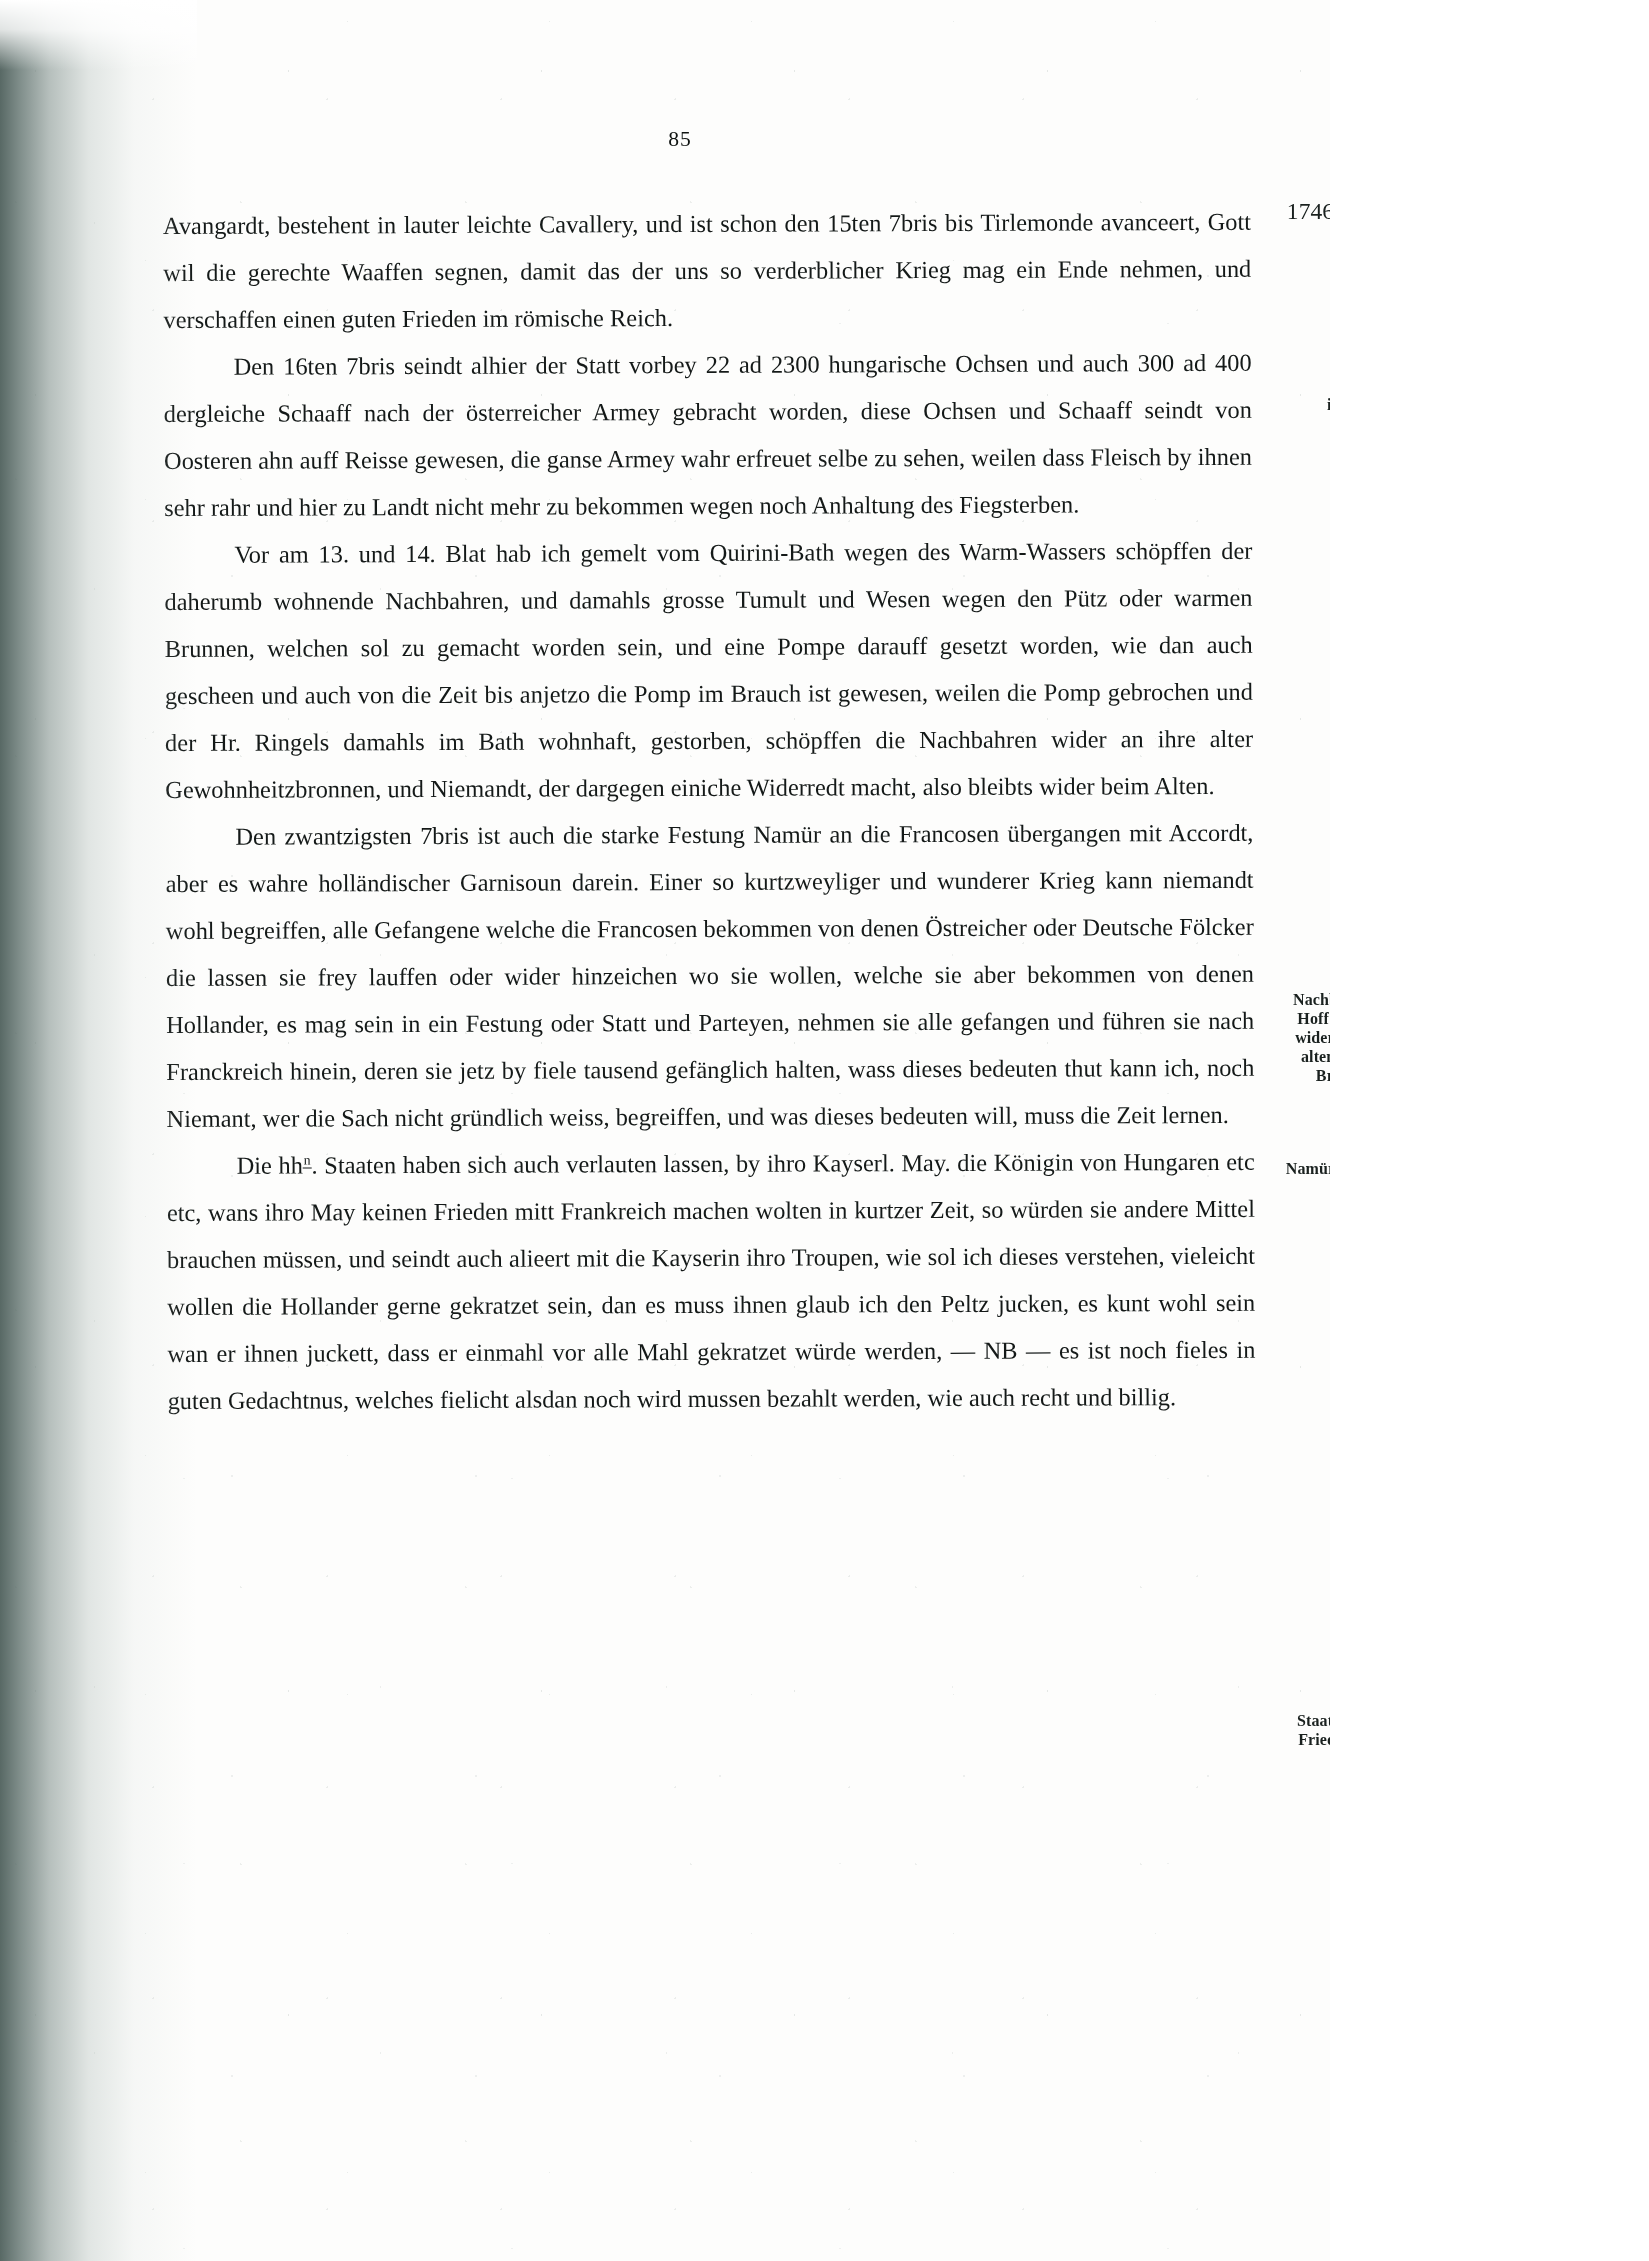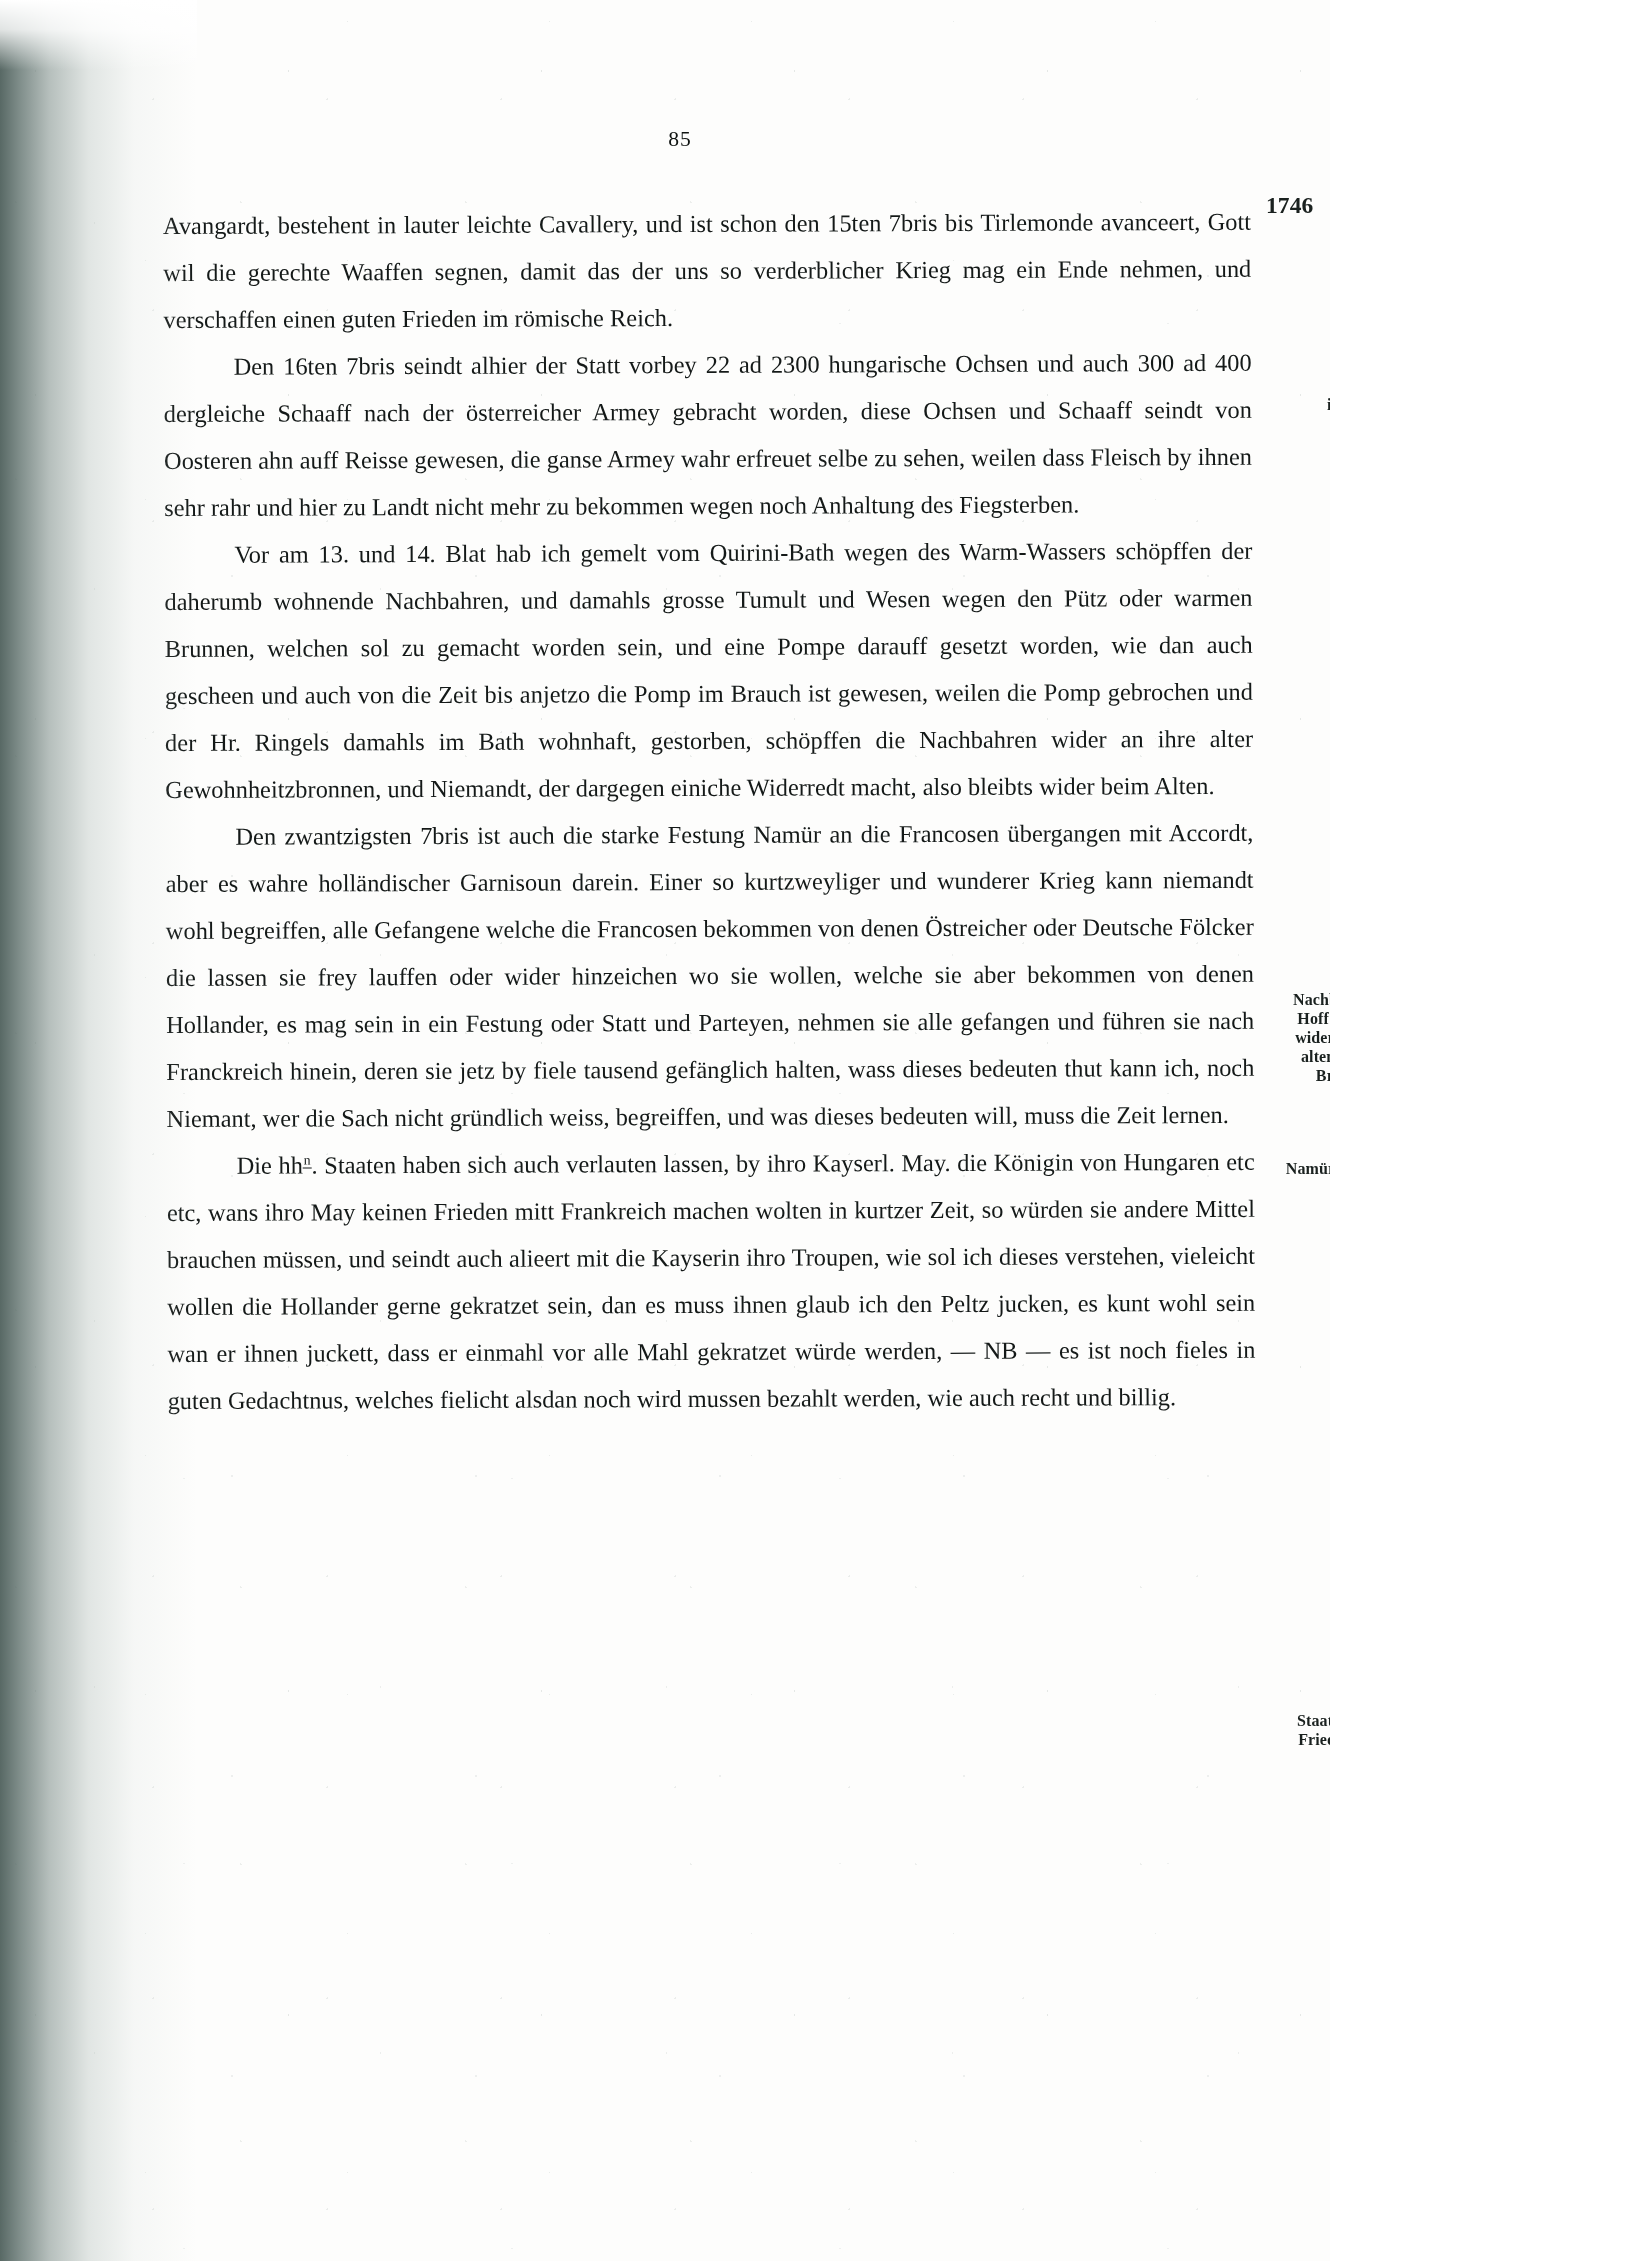--- a/index.html
+++ b/index.html
@@ -161,21 +161,21 @@
     position: absolute;
     width: 141px;
     text-align: center;
     font-family: "Liberation Serif", serif;
     font-weight: bold;
     font-size: 16px;
     line-height: 19px;
     color: #1a211f;
     letter-spacing: 0.1px;
   }
-  .mn-1746 { left: 1266px; top: 196px; width: 89px; text-align: left; font-weight: bold; font-size: 23.5px; }
+  .mn-1746 { left: 1266px; top: 202px; width: 89px; text-align: center; font-weight: normal; font-size: 23.5px; }
   .mn-7bris { left: 1285px; top: 395px; }
   .mn-nachbahren { left: 1278px; top: 990px; }
   .mn-namur { left: 1280px; top: 1159px; }
   .mn-staaten { left: 1280px; top: 1711px; }
 
   
   .tilt {
     transform: rotate(-0.22deg);
     transform-origin: 0 0;
   }

